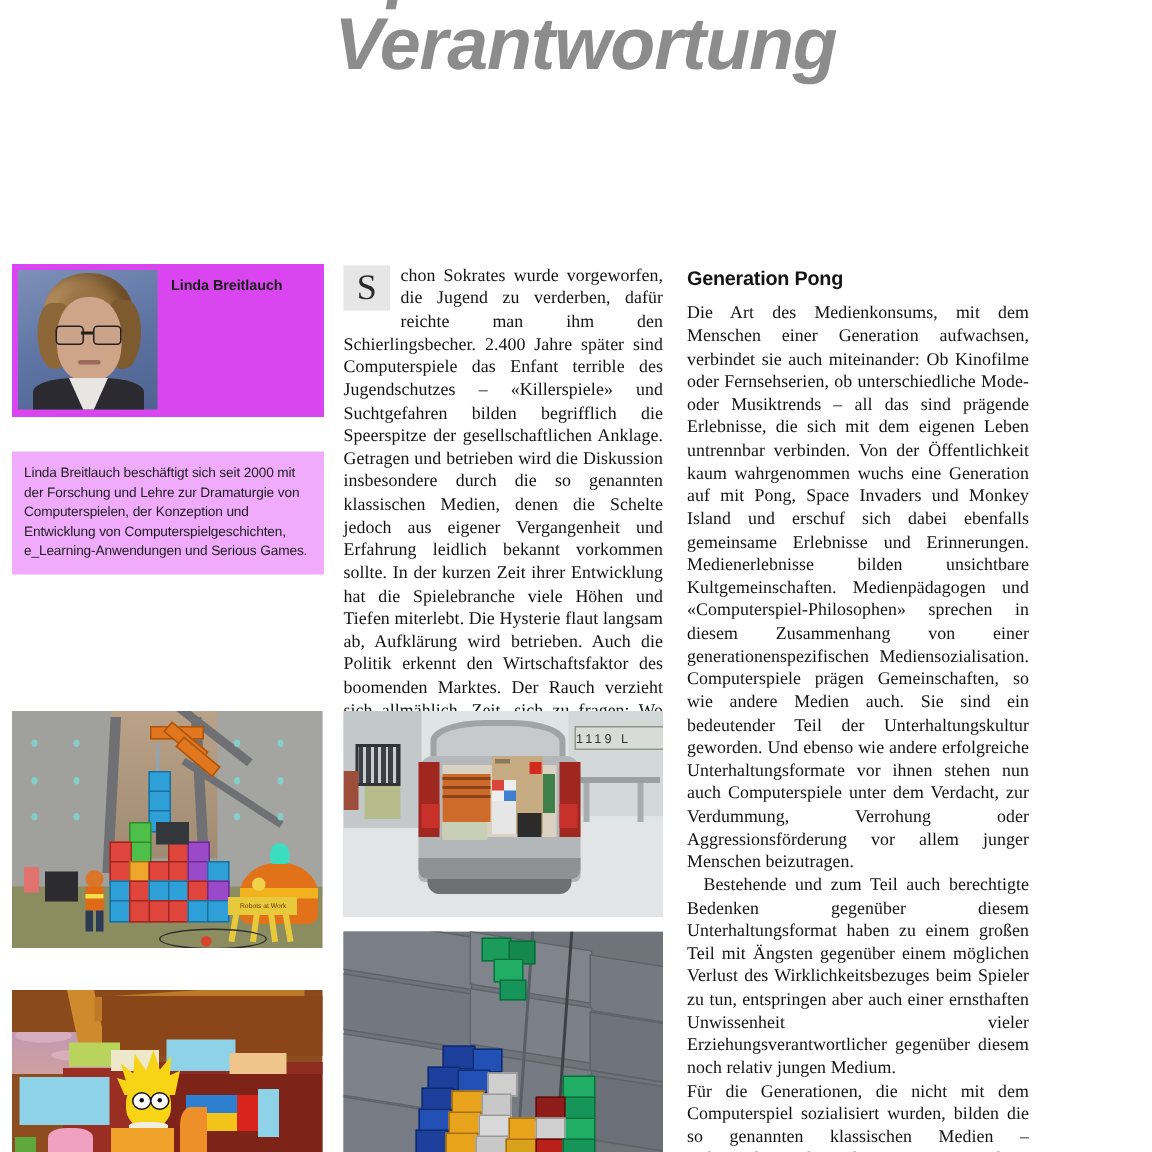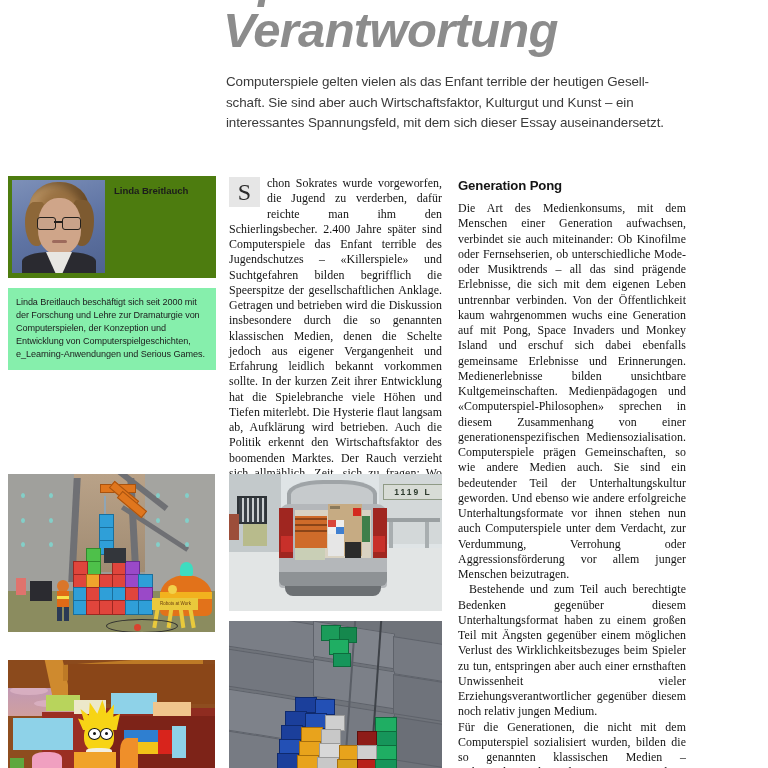--- a/index.html
+++ b/index.html
@@ -77,21 +77,21 @@
   }
   .col-right {
     position: absolute;
     left: 458px;
     top: 178px;
     width: 228px;
   }
 
   
   .author-box {
-    background: #4d7c0f;
+    background: #d946ef;
     display: flex;
     padding: 0;
     width: 208px;
     height: 102px;
     box-sizing: border-box;
   }
   .author-photo {
     width: 93px;
     height: 93px;
     margin: 4px 0 0 4px;
@@ -177,24 +177,24 @@
     font-weight: bold;
     margin-bottom: 11px;
     letter-spacing: -0.05px;
   }
   .author-role {
     font-size: 9.1px;
     line-height: 13.2px;
     letter-spacing: -0.05px;
   }
   .author-bio {
-    margin-top: 10px;
+    margin-top: 23px;
     width: 208px;
     box-sizing: border-box;
-    background: #86efac;
+    background: #f0abfc;
     padding: 8px 9px 9px 8px;
     font-family: "Liberation Sans", sans-serif;
     font-size: 9.1px;
     line-height: 12.9px;
     color: #1c1c1c;
     letter-spacing: -0.08px;
   }
 
   
   .bodytext {
@@ -274,22 +274,22 @@
   
   .car-scene{position:absolute;inset:0;background:#cdd3d6;}
   .car-sky{position:absolute;left:0;top:0;width:100%;height:56%;background:#dfe4e6;}
   .car-ground{position:absolute;left:0;bottom:0;width:100%;height:46%;background:#e2e5e5;}
   .car-bldg{position:absolute;background:#b9bfc1;}
   .car-body{position:absolute;background:#b4b7ba;border-radius:10px 10px 4px 4px;}
   .car-red{position:absolute;background:#9d1f1c;}
   .car-hatch{position:absolute;background:#aeb2b5;border-radius:40% 40% 0 0;}
   .car-cargo{position:absolute;background:#f0f0f0;}
   .plate{position:absolute;background:#d8dcd6;border:1px solid #8f9a86;
-         font-family:"Liberation Sans",sans-serif;font-weight:bold;color:#2c3a2c;
-         letter-spacing:2px;text-align:center;}
+         font-family:"Liberation Sans",sans-serif;font-weight:normal;color:#2c3a2c;
+         letter-spacing:2px;}
 
   
   .fac-scene{position:absolute;inset:0;background:#6f737a;}
   .fac-panel{position:absolute;background:#797d85;border:0.5px solid #5e626a;}
   .fac-line{position:absolute;background:#4f535a;}
   .crate{position:absolute;}
 
   .caption-note{
     position:absolute;
     font-family:"Liberation Sans",sans-serif;
@@ -298,21 +298,20 @@
   }
 </style>
 </head>
 <body>
 
 <div class="headline-area">
   <div class="headline-clip">
     <div class="headline-prev">Spielerische</div>
     <div class="headline">Verantwortung</div>
   </div>
-  <div class="standfirst">Computerspiele gelten vielen als das Enfant terrible der heutigen Gesell-schaft. Sie sind aber auch Wirtschaftsfaktor, Kulturgut und Kunst – ein interessantes Spannungsfeld, mit dem sich dieser Essay auseinandersetzt.</div>
 </div>
 
 <div class="col-left">
   <div class="author-box">
     <div class="author-photo">
       <div class="ph-hair"></div>
       <div class="ph-hair2"></div>
       <div class="ph-hair3"></div>
       <div class="ph-face"></div>
       <div class="ph-glass-l"></div>

